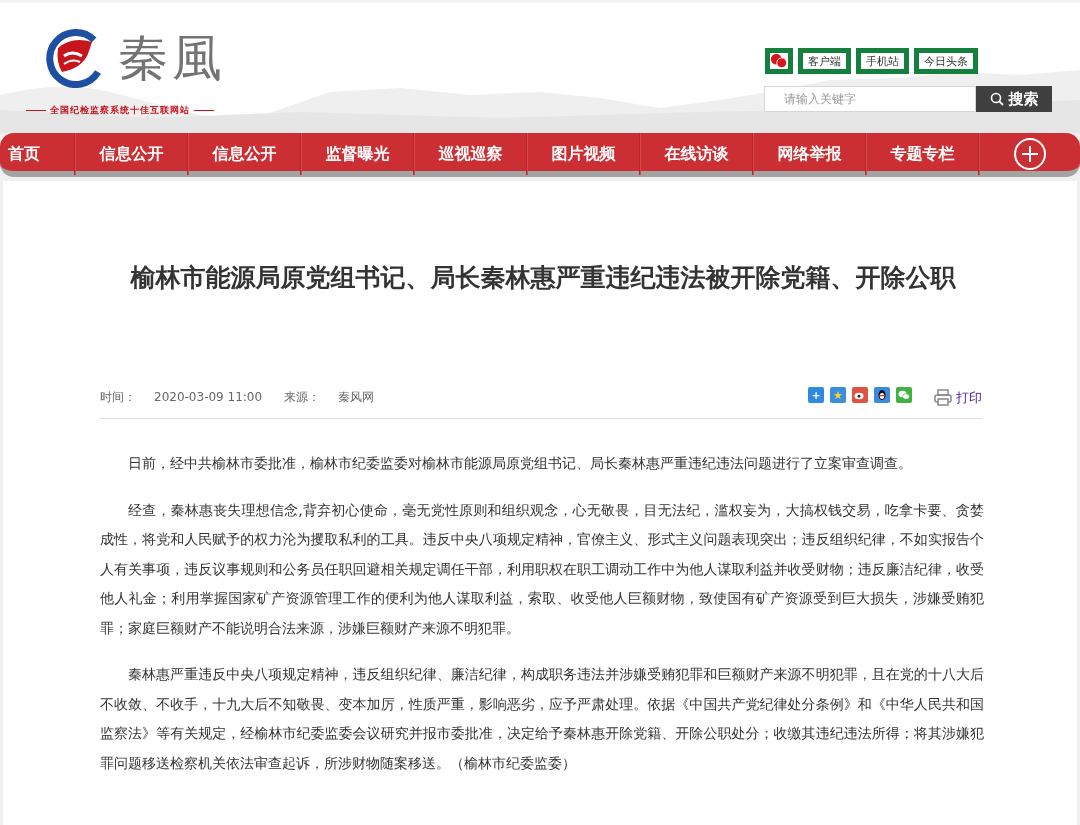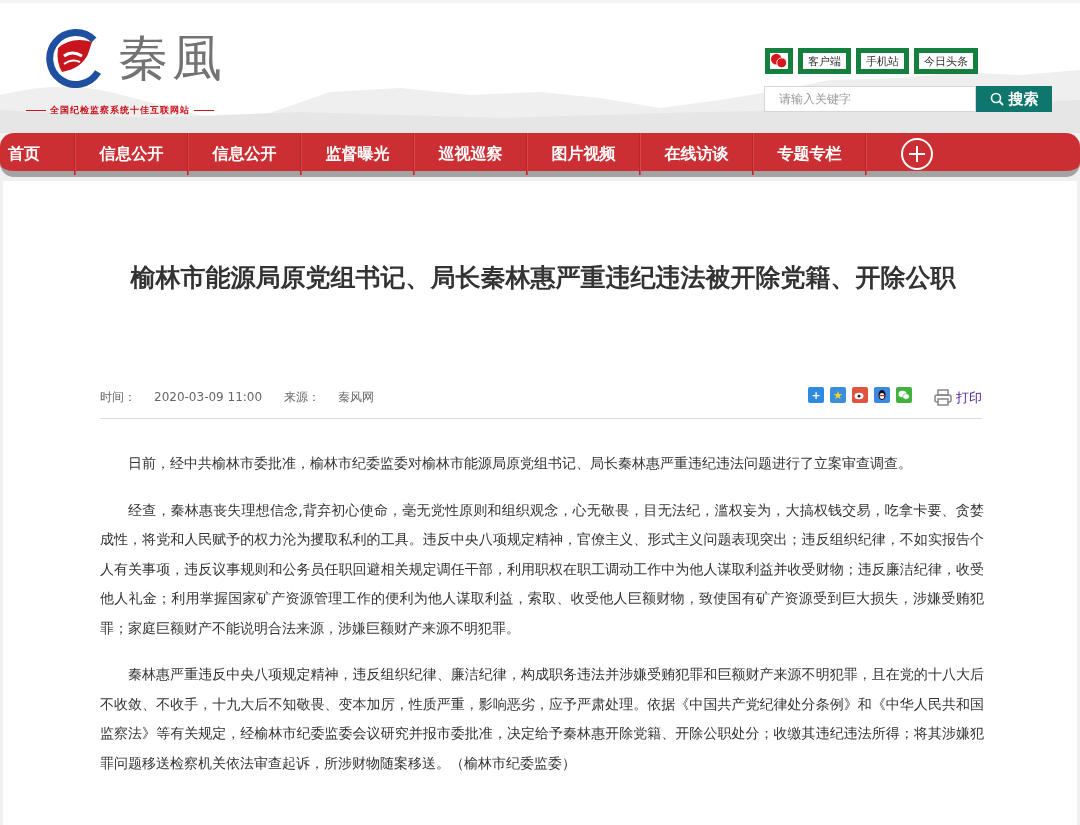--- a/index.html
+++ b/index.html
@@ -14,23 +14,23 @@
   .logo-emblem { position: absolute; left: 12px; top: 6px; width: 62px; height: 62px; }
   .logo-text { position: absolute; left: 88px; top: 6px; font-family: "DejaVu Serif", "Liberation Serif", serif; font-size: 50px; color: #737373; letter-spacing: 4px; line-height: 64px; }
   .logo-sub { position: absolute; left: -8px; top: 84px; width: 260px; font-size: 9px; color: #c8141d; font-weight: bold; letter-spacing: 1px; white-space: nowrap; }
   .logo-sub .dash { display: inline-block; width: 20px; height: 1px; background: #c8141d; vertical-align: middle; margin: 0 4px; }
 
   .tool-links { position: absolute; left: 765px; top: 48px; display: flex; gap: 5px; }
   .tool-link { height: 26px; border: 5px solid #15803d; background: #fff; font-size: 11px; color: #333; padding: 0 5px; display: flex; align-items: center; justify-content: center; cursor: pointer; }
   .tool-link.wechat { width: 28px; padding: 0; }
 
   .search { position: absolute; left: 764px; top: 86px; display: flex; }
-  .search-input { width: 212px; height: 26px; border: 1px solid #d6d6d6; background: #fff; font-size: 12px; color: #999; padding: 0 14px; line-height: 24px; font-family: inherit; outline: none; }
+  .search-input { width: 212px; height: 26px; border: 1px solid #d6d6d6; background: #fff; font-size: 12px; color: #999; padding: 0 19px; line-height: 24px; font-family: inherit; outline: none; }
   .search-input::placeholder { color: #999; }
-  .search-btn { width: 76px; height: 26px; background: #0f766e; color: #fff; border: none; font-size: 15px; font-weight: bold; display: flex; align-items: center; justify-content: center; gap: 5px; cursor: pointer; font-family: inherit; }
+  .search-btn { width: 76px; height: 26px; background: #404040; color: #fff; border: none; font-size: 15px; font-weight: bold; display: flex; align-items: center; justify-content: center; gap: 5px; cursor: pointer; font-family: inherit; }
 
   
   .nav { position: absolute; left: 0; top: 133px; width: 1080px; height: 44px; background: #cc2f33; display: flex; border-bottom: 6px solid #a3a3a3; border-radius: 14px; }
   .nav-item { height: 42px; color: #fff; font-size: 16px; font-weight: bold; display: flex; align-items: center; justify-content: center; border-right: 1px solid #b8262b; border-left: 1px solid #d9474b; cursor: pointer; white-space: nowrap; }
   .nav-item.first { width: 75px; justify-content: flex-start; padding-left: 8px; border-left: none; }
   .nav-item.std { width: 113px; }
   .nav-item.plus { width: 100px; border-right: none; }
   .plus-circle { width: 32px; height: 32px; border: 2px solid #fff; border-radius: 50%; display: flex; align-items: center; justify-content: center; position: relative; }
   .plus-circle::before, .plus-circle::after { content: ""; position: absolute; background: #fff; }
   .plus-circle::before { width: 16px; height: 2px; }
@@ -97,20 +97,21 @@
 </div>
 
 <div class="nav">
   <div class="nav-item first">首页</div>
   <div class="nav-item std">信息公开</div>
   <div class="nav-item std">信息公开</div>
   <div class="nav-item std">监督曝光</div>
   <div class="nav-item std">巡视巡察</div>
   <div class="nav-item std">图片视频</div>
   <div class="nav-item std">在线访谈</div>
+  <div class="nav-item std">网络举报</div>
   <div class="nav-item std">专题专栏</div>
   <div class="nav-item plus">
     <div class="plus-circle"></div>
   </div>
 </div>
 
 <div class="content">
   <h1 class="title">榆林市能源局原党组书记、局长秦林惠严重违纪违法被开除党籍、开除公职</h1>
 
   <div class="meta">

